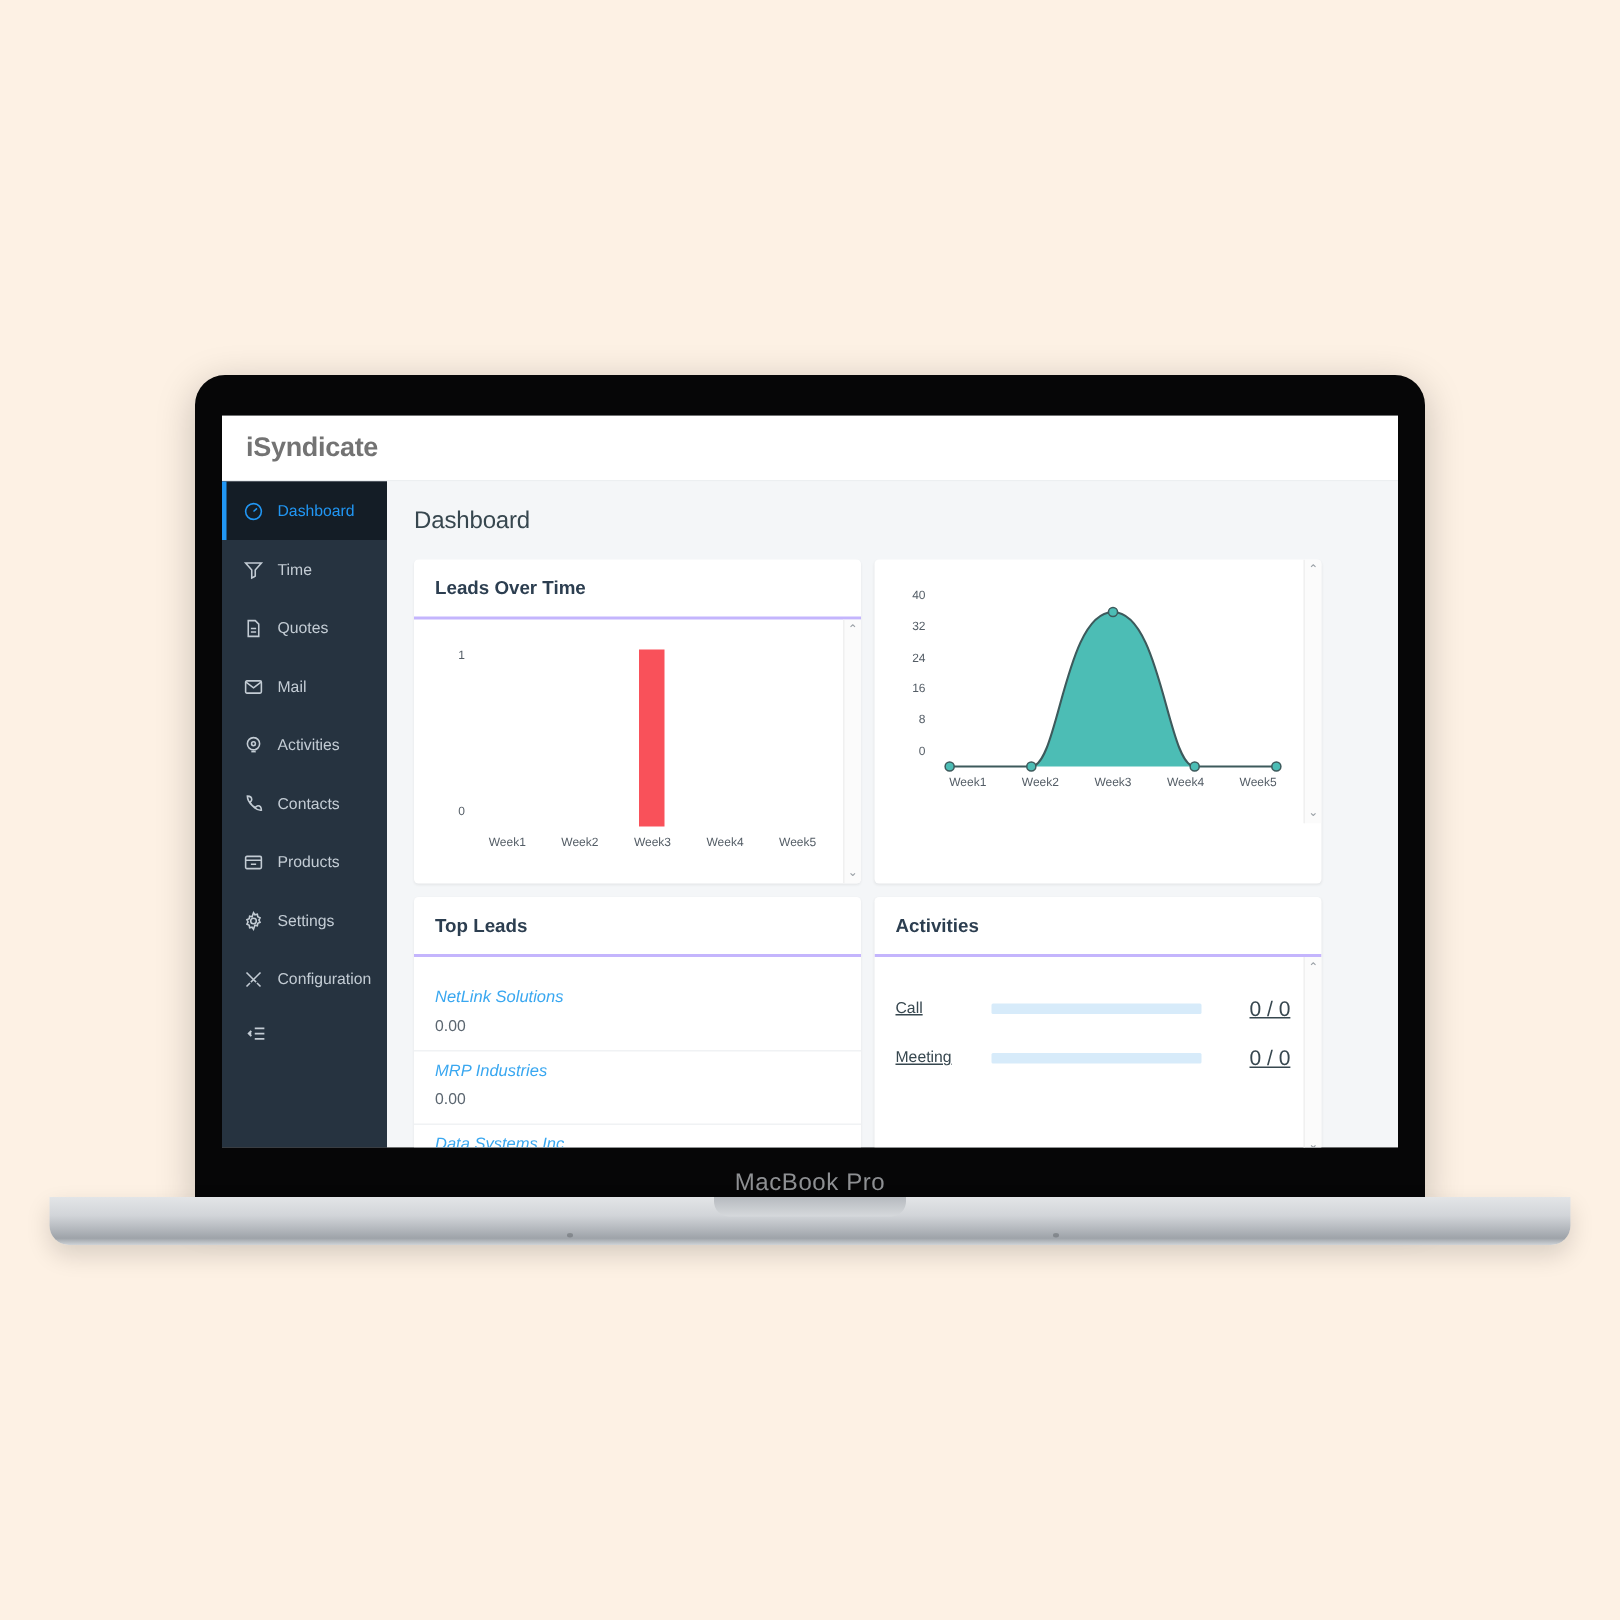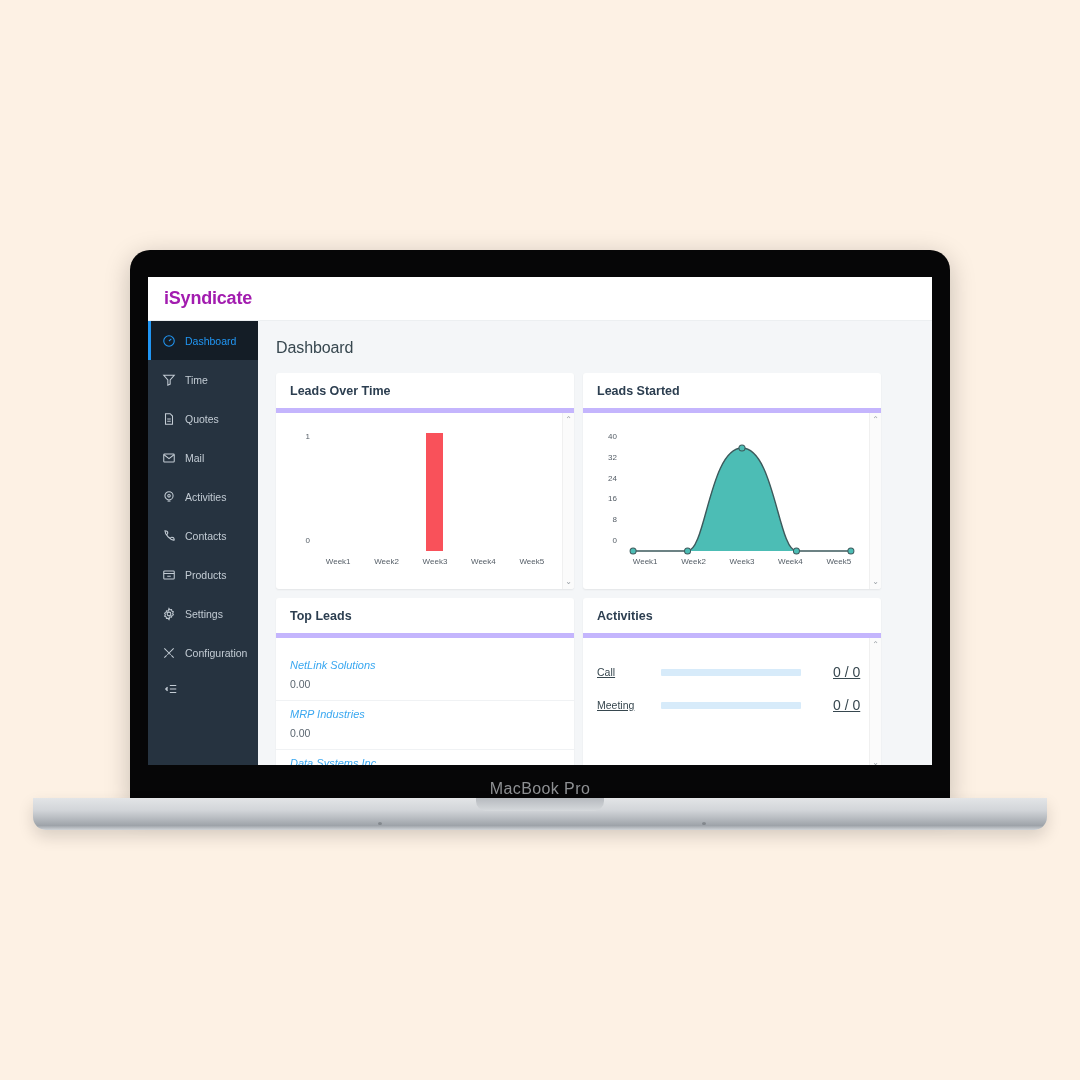--- a/index.html
+++ b/index.html
@@ -99,21 +99,21 @@
     min-height: 44px;
     background: #ffffff;
     display: flex;
     align-items: center;
     padding-left: 16px;
     border-bottom: 1px solid #eceff1;
   }
   .topbar-title {
     font-size: 18px;
     font-weight: 700;
-    color: #a21caf;
+    color: #737373;
     letter-spacing: -0.2px;
   }
 
   .body-row {
     flex: 1;
     display: flex;
     min-height: 0;
   }
 
   
@@ -187,21 +187,21 @@
     display: flex;
     flex-direction: column;
     overflow: hidden;
   }
   .card-head {
     height: 40px;
     min-height: 40px;
     display: flex;
     align-items: center;
     padding-left: 14px;
-    border-bottom: 5px solid #c4b5fd;
+    border-bottom: 2px solid #c4b5fd;
     font-size: 12.5px;
     font-weight: 700;
     color: #2c3e50;
   }
   .card-body {
     position: relative;
     height: 176px;
     padding: 10px 0 0 0;
     overflow: hidden;
   }
@@ -463,21 +463,20 @@
                     </div>
                   </div>
                   <div class="scroll">
                     <span>⌃</span>
                     <span>⌄</span>
                   </div>
                 </div>
               </section>
 
               <section class="card">
-                <div class="card-head">Leads Started</div>
                 <div class="card-body">
                   <div class="chart-area">
                     <div class="y-axis">
                       <span>40</span>
                       <span>32</span>
                       <span>24</span>
                       <span>16</span>
                       <span>8</span>
                       <span>0</span>
                     </div>

